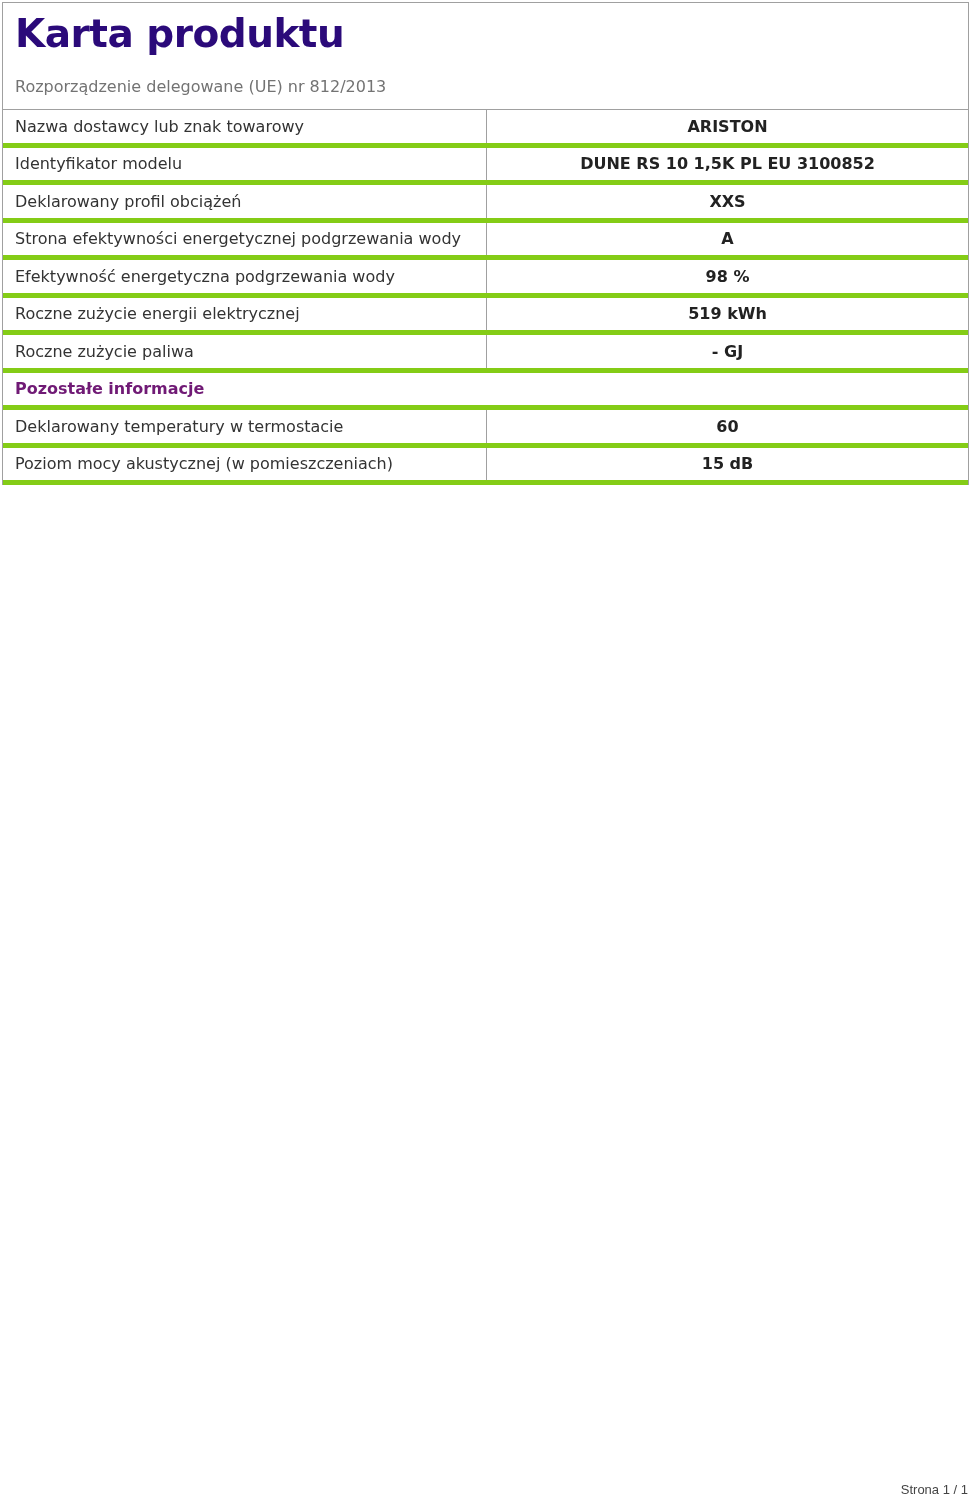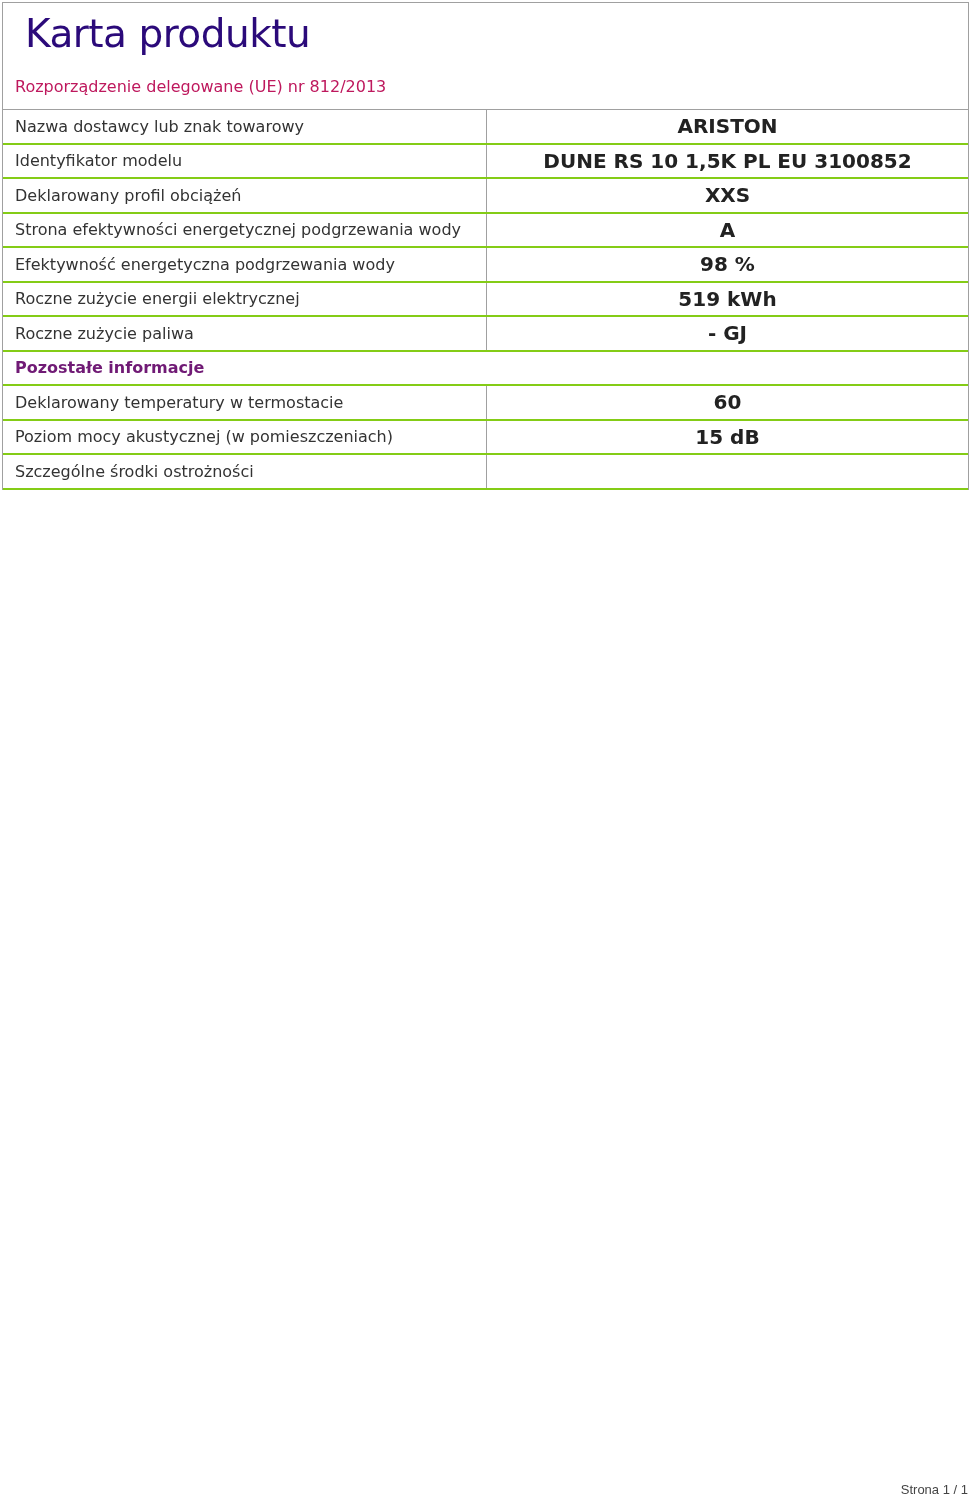--- a/index.html
+++ b/index.html
@@ -1,24 +1,24 @@
 <!DOCTYPE html>
 <html><head>
 <meta charset="utf-8">
 <style>
   html, body { margin:0; padding:0; background:#ffffff; }
   body { width:972px; height:1500px; position:relative; font-family:"Liberation Sans", sans-serif; color:#222; }
   .sheet { position:absolute; left:2px; top:2px; width:967px; border:1px solid #a0a0a0; border-bottom:none; box-sizing:border-box; }
   .title { height:60px; padding-left:12px; display:flex; align-items:center; }
-  .title h1 { margin:10px; font-family:"DejaVu Sans", sans-serif; font-size:39px; font-weight:normal; color:#2b0a7a; letter-spacing:-0.5px; }
-  .reg { height:46px; padding-left:12px; display:flex; align-items:center; font-family:"DejaVu Sans", sans-serif; font-size:16px; color:#be185d; border-bottom:1px solid #a0a0a0; }
+  .title h1 { margin:0; font-family:"DejaVu Sans", sans-serif; font-size:39px; font-weight:bold; color:#2b0a7a; letter-spacing:-0.5px; }
+  .reg { height:46px; padding-left:12px; display:flex; align-items:center; font-family:"DejaVu Sans", sans-serif; font-size:16px; color:#737373; border-bottom:1px solid #a0a0a0; }
   table { width:100%; border-collapse:collapse; table-layout:fixed; font-family:"DejaVu Sans", sans-serif; font-size:16px; }
-  td { height:32.5px; border-bottom:2px solid #84cc16; padding:0 12px; color:#333; white-space:nowrap; }
+  td { height:32.5px; border-bottom:5px solid #84cc16; padding:0 12px; color:#333; white-space:nowrap; }
   td.label { width:459px; border-right:1px solid #a0a0a0; }
-  td.value { text-align:center; font-weight:bold; color:#222; font-size:20px; }
+  td.value { text-align:center; font-weight:bold; color:#222; font-size:16px; }
   td.section { font-weight:bold; color:#701a75; }
   .footer { position:absolute; right:4px; top:1482px; font-family:"Liberation Sans", sans-serif; font-size:13px; color:#444; }
 </style>
 </head>
 <body>
 
 <div class="sheet">
   <div class="title">
     <h1>Karta produktu</h1>
   </div>
@@ -57,21 +57,17 @@
         <td class="section" colspan="2">Pozostałe informacje</td>
       </tr>
       <tr>
         <td class="label">Deklarowany temperatury w termostacie</td>
         <td class="value">60</td>
       </tr>
       <tr>
         <td class="label">Poziom mocy akustycznej (w pomieszczeniach)</td>
         <td class="value">15 dB</td>
       </tr>
-      <tr>
-        <td class="label">Szczególne środki ostrożności</td>
-        <td class="value"></td>
-      </tr>
     </tbody>
   </table>
 </div>
 
 <div class="footer">Strona 1 / 1</div>
 
 </body></html>

